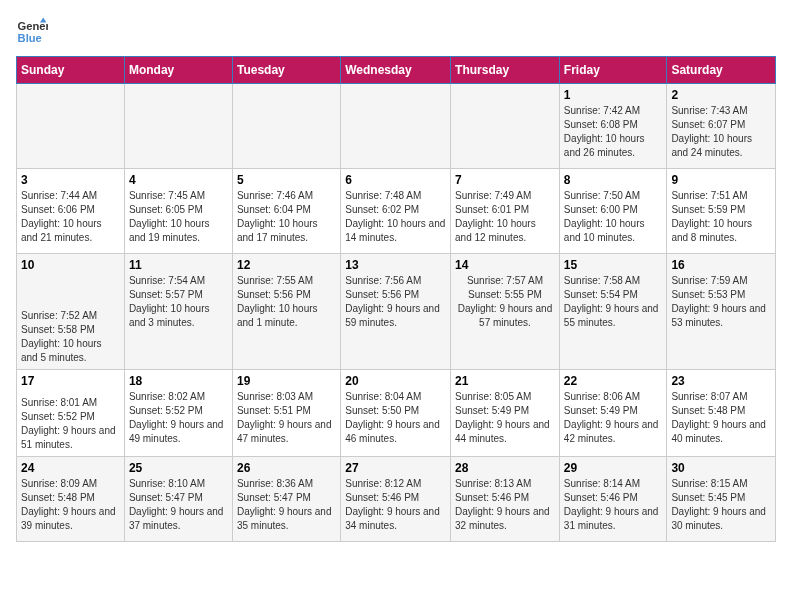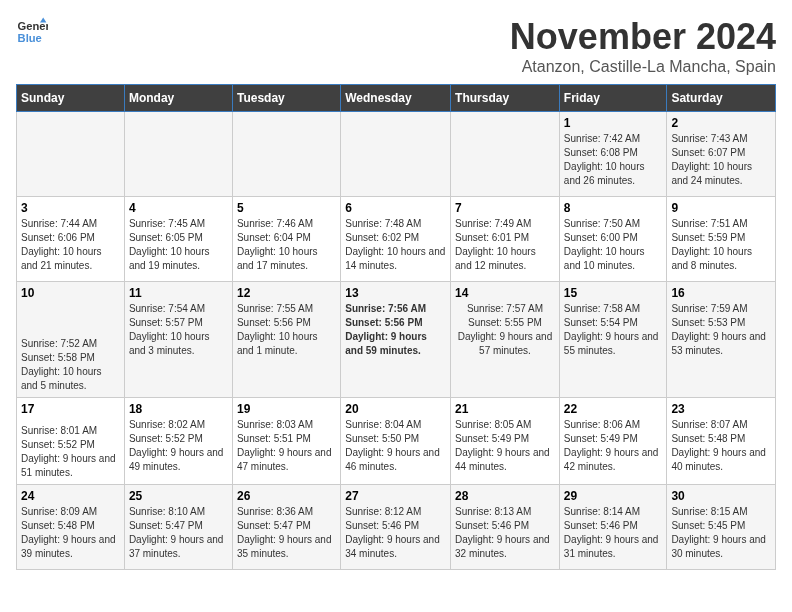--- a/index.html
+++ b/index.html
@@ -36,21 +36,21 @@
     .location-title {
       font-size: 16px;
       color: #555;
     }
     table {
       width: 100%;
       border-collapse: collapse;
       font-size: 11px;
     }
     thead tr {
-      background-color: #404040;
+      background-color: #be185d;
       color: #fff;
       margin-top: 33px;
     }
     thead th {
       padding: 6px 4px;
       text-align: left;
       font-size: 12px;
       font-weight: bold;
       border: 1px solid #3a7bbf;
     }
@@ -87,24 +87,20 @@
 </head>
 <body>
 
 <div class="header-section">
   <div class="logo">
     <svg class="logo-icon" viewBox="0 0 40 40">
       <text x="2" y="18" font-size="14" font-weight="bold" fill="#333" font-family="Arial">General</text>
       <text x="2" y="32" font-size="14" font-weight="bold" fill="#4a90d9" font-family="Arial">Blue</text>
       <polygon points="30,8 38,8 34,2" fill="#4a90d9"></polygon>
     </svg>
-  </div>
-  <div class="title-section">
-    <div class="month-title">November 2024</div>
-    <div class="location-title">Atanzon, Castille-La Mancha, Spain</div>
   </div>
 </div>
 
 <table>
   <thead>
     <tr>
     <th>Sunday</th>
         <th>Monday</th>
         <th>Tuesday</th>
         <th>Wednesday</th>
@@ -191,21 +187,21 @@
 Daylight: 10 hours and 3 minutes.</div>
         </td>
         <td>
           <span class="day-number">12</span>
           <div class="day-info" style="white-space: pre-line;">Sunrise: 7:55 AM
 Sunset: 5:56 PM
 Daylight: 10 hours and 1 minute.</div>
         </td>
         <td>
           <span class="day-number">13</span>
-          <div class="day-info" style="white-space: pre-line; font-weight: bold;">Sunrise: 7:56 AM
+          <div class="day-info" style="white-space: pre-line;">Sunrise: 7:56 AM
 Sunset: 5:56 PM
 Daylight: 9 hours and 59 minutes.</div>
         </td>
         <td>
           <span class="day-number">14</span>
           <div class="day-info" style="white-space: pre-line; text-align: center;">Sunrise: 7:57 AM
 Sunset: 5:55 PM
 Daylight: 9 hours and 57 minutes.</div>
         </td>
         <td>

